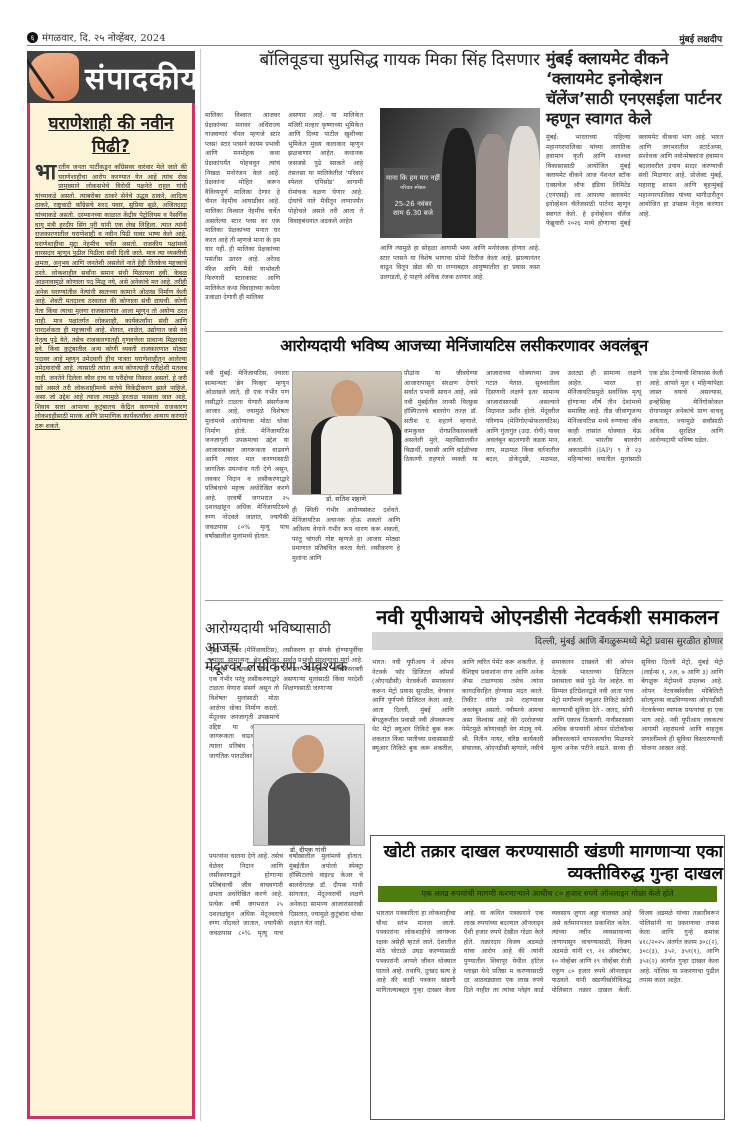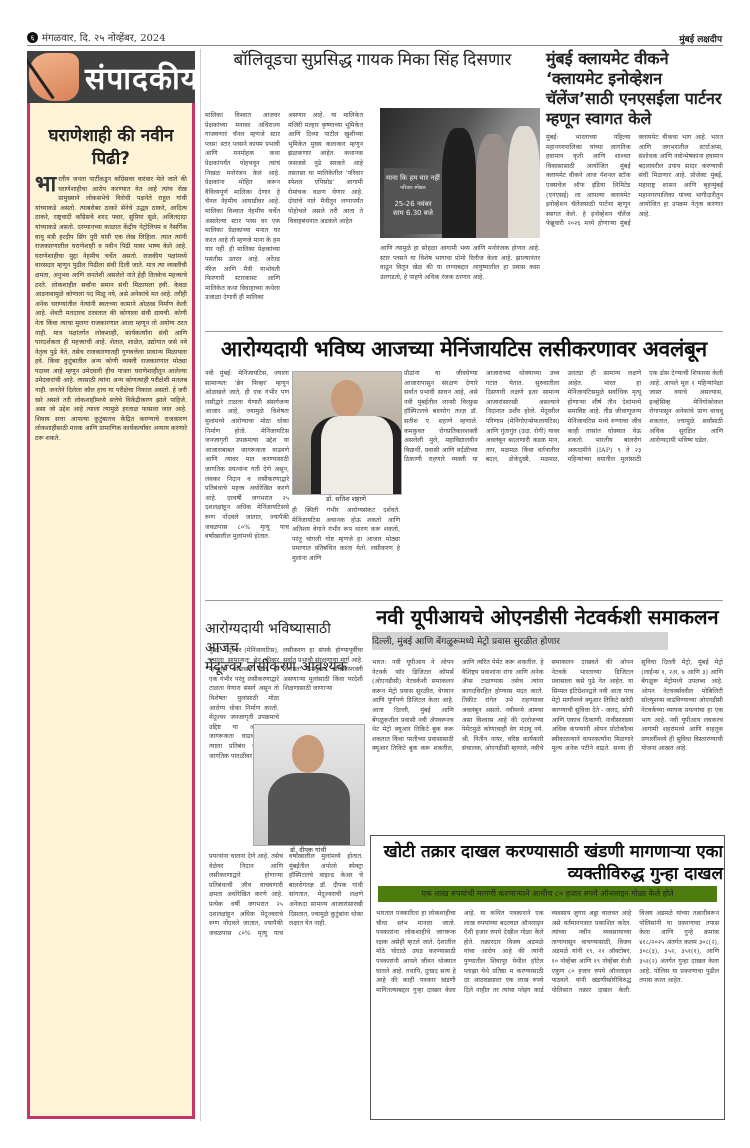--- a/index.html
+++ b/index.html
@@ -8,64 +8,64 @@
   .hdr{left:27px;top:30px;width:320px;font-size:10px;color:#333;display:flex;align-items:center;gap:4px;}
   .hdr .pg{width:11px;height:11px;border-radius:50%;background:#111;color:#fff;font-size:7px;display:inline-flex;align-items:center;justify-content:center;}
   .hdr-r{right:28px;top:32px;font-size:9px;font-weight:bold;color:#222;}
   .rule{left:27px;top:45px;width:696px;height:1px;background:#888;}
 
   
   .ed-banner{left:27px;top:51px;width:168px;height:52px;background:#404040;overflow:hidden;}
   .ed-banner .hand{position:absolute;left:2px;top:2px;width:50px;height:48px;background:linear-gradient(160deg,#f2b58c,#d9825b);border-radius:40% 20% 30% 50%;}
   .ed-banner .pen{position:absolute;left:10px;top:0;width:3px;height:52px;background:#222;transform:rotate(-35deg);}
   .ed-banner .title{position:absolute;left:58px;top:6px;font-size:30px;color:#fff;font-family:"DejaVu Sans",sans-serif;font-weight:bold;letter-spacing:1px;}
-  .ed-box{left:27px;top:103px;width:168px;height:1016px;background:#fdf3d6;border:3px solid #c8336a;border-top:none;box-sizing:border-box;padding:16px 5px;}
+  .ed-box{left:27px;top:103px;width:168px;height:1016px;background:#fdf3d6;border:3px solid #c8336a;border-top:none;box-sizing:border-box;padding:4px 5px;text-decoration:underline;}
   .ed-box h2{margin:4px 0 5px;text-align:center;font-size:17px;font-family:"DejaVu Sans",sans-serif;font-weight:bold;color:#222;}
   .ed-box p{margin:0;font-size:6.3px;line-height:9.6px;text-align:justify;color:#333;}
   .ed-box .drop{float:left;font-size:22px;line-height:20px;font-weight:bold;margin-right:2px;font-family:"DejaVu Sans",sans-serif;}
 
   .body{font-size:6.3px;line-height:9.6px;text-align:justify;color:#444;margin:0;}
   .cols{display:flex;gap:8px;}
   .cols > div{flex:1;}
 
   
-  .h-mika{left:205px;top:49px;width:335px;text-align:center;font-size:17px;line-height:22px;font-family:Liberation Serif, serif;color:#222;}
+  .h-mika{left:205px;top:49px;width:335px;text-align:right;font-size:17px;line-height:22px;font-family:Liberation Sans, sans-serif;color:#222;}
   .mika-cols{left:205px;top:110px;width:158px;}
   .mika-img{left:380px;top:108px;width:160px;height:130px;background:linear-gradient(120deg,#2a2a2a 0%,#555 40%,#888 60%,#bbb 100%);overflow:hidden;}
   .mika-img .poster{position:absolute;left:4px;top:60px;width:58px;height:66px;background:#555;color:#eee;text-align:center;font-size:7px;line-height:9px;font-family:"DejaVu Sans",sans-serif;}
   .mika-img .person{position:absolute;bottom:0;border-radius:40% 40% 0 0;}
   .mika-below{left:380px;top:243px;width:160px;}
 
   
   .h-climate{left:546px;top:49px;width:180px;font-size:16px;line-height:20px;font-family:"DejaVu Sans",sans-serif;font-weight:bold;color:#222;}
   .climate-cols{left:546px;top:132px;width:177px;}
 
   .hr2{left:205px;top:331px;width:518px;height:1px;background:#999;}
 
   
-  .h-men{left:205px;top:334px;width:518px;text-align:center;font-size:21px;font-family:"DejaVu Sans",sans-serif;font-weight:bold;color:#111;letter-spacing:-0.3px;}
+  .h-men{left:205px;top:334px;width:518px;text-align:center;font-size:16px;font-family:"DejaVu Sans",sans-serif;font-weight:bold;color:#111;letter-spacing:-0.3px;}
   .men-col1{left:205px;top:368px;width:84px;}
   .men-img{left:292px;top:371px;width:108px;height:122px;background:linear-gradient(180deg,#cfc6b8 0%,#9b9387 100%);border:1px solid #aaa;overflow:hidden;}
   .men-cap{left:292px;top:494px;width:108px;text-align:center;font-size:6.5px;color:#333;}
   .men-col2b{left:292px;top:505px;width:108px;}
   .men-rest{left:404px;top:368px;width:319px;}
 
   .hr3{left:205px;top:600px;width:518px;height:1px;background:#999;}
 
   
   .h-brain{left:205px;top:603px;width:160px;text-align:left;font-size:14px;line-height:19px;font-family:"DejaVu Sans",sans-serif;color:#222;margin-top:16px;}
   .brain-c1{left:209px;top:645px;width:70px;}
   .brain-c2{left:283px;top:645px;width:80px;}
   .brain-img{left:253px;top:724px;width:110px;height:120px;background:linear-gradient(180deg,#e8e8e8 0%,#c8c8c8 100%);border:1px solid #aaa;overflow:hidden;}
   .brain-cap{left:253px;top:845px;width:110px;text-align:center;font-size:6.5px;color:#333;}
   .brain-c1b{left:209px;top:851px;width:70px;}
 
   
   .h-ondc{left:372px;top:603px;width:351px;text-align:center;font-size:20px;font-family:"DejaVu Sans",sans-serif;font-weight:bold;color:#111;}
-  .sub-ondc{left:372px;top:632px;width:296px;height:18px;background:#d4d4d4;text-align:left;font-size:9px;line-height:18px;color:#222;}
+  .sub-ondc{left:372px;top:632px;width:351px;height:18px;background:#d4d4d4;text-align:right;font-size:9px;line-height:18px;color:#222;}
   .ondc-cols{left:372px;top:657px;width:351px;}
 
   
   .box-ext{left:370px;top:835px;width:355px;height:285px;border:1px solid #555;box-sizing:border-box;}
   .h-ext{left:372px;top:840px;width:351px;text-align:right;font-size:17px;line-height:22px;font-family:"DejaVu Sans",sans-serif;font-weight:bold;color:#111;}
   .sub-ext{left:378px;top:886px;width:339px;height:16px;background:#4d7c0f;text-align:center;font-size:8px;line-height:16px;color:#222;}
   .ext-cols{left:376px;top:908px;width:343px;}
 
   .vrule{left:200px;top:49px;width:1px;height:1072px;background:#ccc;}
 </style>

